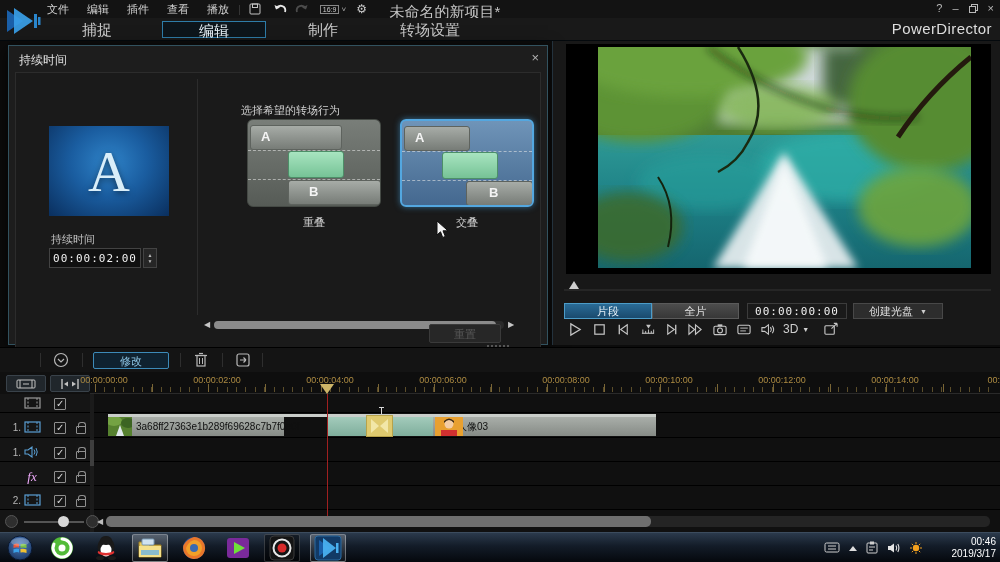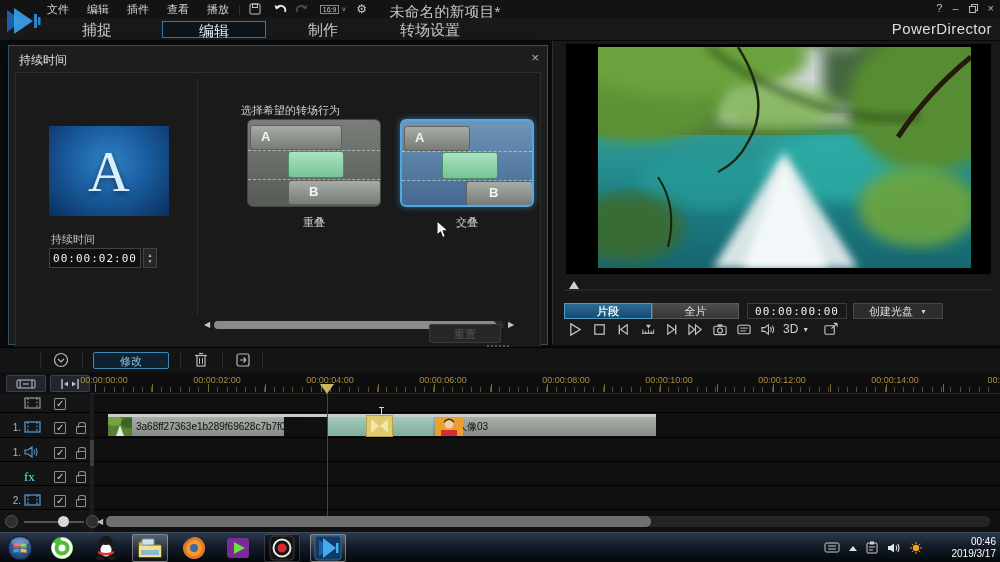--- a/index.html
+++ b/index.html
@@ -60,21 +60,21 @@
   .grip-dots { left:478px; top:299px; width:24px; height:3px;
                background:repeating-linear-gradient(90deg,#555 0 2px,transparent 2px 4px); }
 
   
   .preview-panel { left:552px; top:41px; width:448px; height:304px; background:#181818; border-left:1px solid #23323d; }
   .video-bg { left:13px; top:3px; width:425px; height:230px; background:#000; }
   .seek-track { left:11px; top:248px; width:427px; height:2px; background:#262626; }
   .seek-marker { left:16px; top:240px; width:0; height:0; border-left:5px solid transparent;
                  border-right:5px solid transparent; border-bottom:8px solid #cfcfcf; }
   .mode-btn { position:absolute; top:262px; height:16px; text-align:center; line-height:15px; font-size:11px; }
-  .mode-clip { left:11px; width:88px; background:linear-gradient(#2a6b96,#1a4a6e); border:1px solid #4c9cc8; color:#eaf4fb;font-weight:bold; }
+  .mode-clip { left:11px; width:88px; background:linear-gradient(#2a6b96,#1a4a6e); border:1px solid #4c9cc8; color:#eaf4fb; }
   .mode-movie { left:99px; width:87px; background:linear-gradient(#4c4c4c,#373737); border:1px solid #5a5a5a; color:#e2e2e2; }
   .pv-timecode { left:194px; top:262px; width:100px; height:16px; background:#1a1a1a; border:1px solid #3c3c3c;
                  color:#f2f2f2; font-family:"DejaVu Sans Mono",monospace; font-size:11px; letter-spacing:1px;
                  display:flex; align-items:center; justify-content:center; }
   .fit-dd { left:300px; top:262px; width:90px; height:16px; background:#2d2d2d; border:1px solid #484848;
             color:#dcdcdc; display:flex; align-items:center; justify-content:center; gap:7px; }
   .fit-dd .dda { font-size:7px; color:#cfcfcf; }
   .pb-row { left:14px; top:280px; gap:7px; color:#c6c6c6; }
   .pb-ic { width:17px; height:16px; display:flex; align-items:center; justify-content:center; }
   .threed { font-size:12px; color:#cfcfcf; display:flex; align-items:center; gap:4px; }
@@ -97,21 +97,21 @@
   .hdr-btn { position:absolute; top:3px; width:40px; height:17px; background:#20262b; border:1px solid #39424a; border-radius:2px;
              display:flex; align-items:center; justify-content:center; }
   .trackhead { left:0; top:22px; width:90px; height:138px; background:#151515; }
   .trow { position:absolute; left:0; width:90px; display:flex; align-items:center; }
   .tnum { width:24px; text-align:right; padding-right:3px; color:#b5b5b5; font-size:10px; }
   .cb { width:12px; height:12px; border:1px solid #8f8f8f; border-radius:1px; position:relative; background:#161616; }
   .cb::after { content:"\2713"; position:absolute; left:1px; top:-1px; font-size:10px; color:#d8d8d8; }
   .lock { width:10px; height:8px; border:1px solid #8f8f8f; border-radius:1px; position:relative; margin-top:5px; }
   .lock::before { content:""; position:absolute; top:-5px; left:1px; width:6px; height:5px;
                   border:1px solid #8f8f8f; border-bottom:none; border-radius:3px 3px 0 0; }
-  .fx { font-family:"Liberation Serif",serif; font-size:13px; color:#5eead4; width:16px; }
+  .fx { font-family:"Liberation Serif",serif; font-style:italic; font-size:13px; color:#f0abfc; width:16px; text-align:center; }
   .rowline { position:absolute; left:0; width:1000px; height:1px; background:#000; }
   .vscroll { left:90px; top:22px; width:4px; height:138px; background:#1b1b1b; }
   .vthumb { position:absolute; left:0; top:46px; width:4px; height:26px; background:#3e3e3e; }
   .selstrip { left:108px; top:42px; width:548px; height:3px; background:#c9cdc9; }
   .clipbody { position:absolute; top:45px; height:19px; background:linear-gradient(#a9aea9,#868b86); }
   .cliptext { color:#101010; font-size:10px; line-height:19px; white-space:nowrap; overflow:hidden; }
   .playhead-line { left:327px; top:22px; width:1px; height:122px; background:#a02020; }
   .ph-marker { left:320px; top:12px; width:14px; height:10px; background:#cdb568;
                clip-path:polygon(0 0,100% 0,50% 100%); }
   .trans-tick { left:381px; top:35px; width:1px; height:7px; background:#d8d8d8; }

